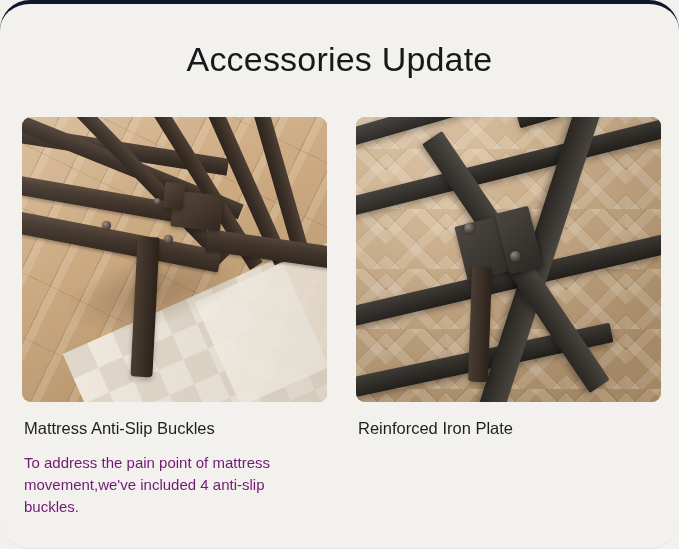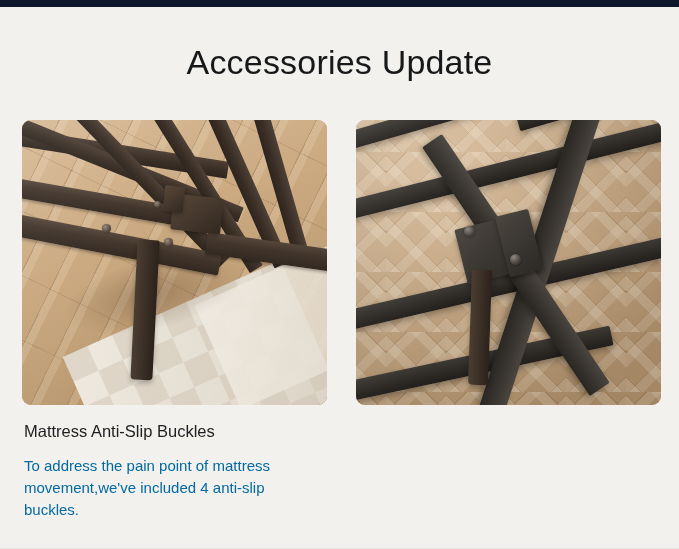--- a/index.html
+++ b/index.html
@@ -11,23 +11,24 @@
     height: 549px;
     background: #f2f1ed;
     font-family: "Liberation Sans", sans-serif;
     overflow: hidden;
     position: relative;
   }
   .page {
     position: absolute;
     inset: 0;
     background: #f2f1ed;
-    border-top: 7px solid #0f172a;
+    border-top: 4px solid #0f172a;
     border-bottom: 1px solid #e6e4df;
     box-sizing: border-box;
+    border-radius: 30px;
   }
   .page-title {
     position: absolute;
     top: 38px;
     left: 0;
     right: 0;
     text-align: center;
     font-size: 34px;
     font-weight: 400;
     letter-spacing: 0.2px;
@@ -212,21 +213,21 @@
     margin: 17px 0 0 2px;
     font-size: 16.5px;
     font-weight: 400;
     color: #1d1f21;
     line-height: 1.2;
   }
   .cap-body {
     margin: 13px 0 0 2px;
     font-size: 15px;
     font-weight: 400;
-    color: #0369a1;
+    color: #701a75;
     line-height: 1.48;
     max-width: 292px;
   }
 </style>
 </head>
 <body>
 
 <div class="page">
 
   <div class="page-title">Accessories Update</div>
@@ -288,16 +289,17 @@
         <div class="plate" style="left:146px; top:92px; width:34px; height:62px; transform: rotate(-14deg);"></div>
 
         <div class="screw-g" style="left:108px; top:106px;"></div>
         <div class="screw-g" style="left:154px; top:134px;"></div>
 
         <div class="leg" style="left:114px; top:150px; width:20px; height:115px; transform: rotate(2deg);"></div>
 
         <div class="gloss"></div>
       </div>
 
+      <div class="cap-title">Reinforced Iron Plate</div>
     </div>
 
   </div>
 </div>
 
 </body></html>

